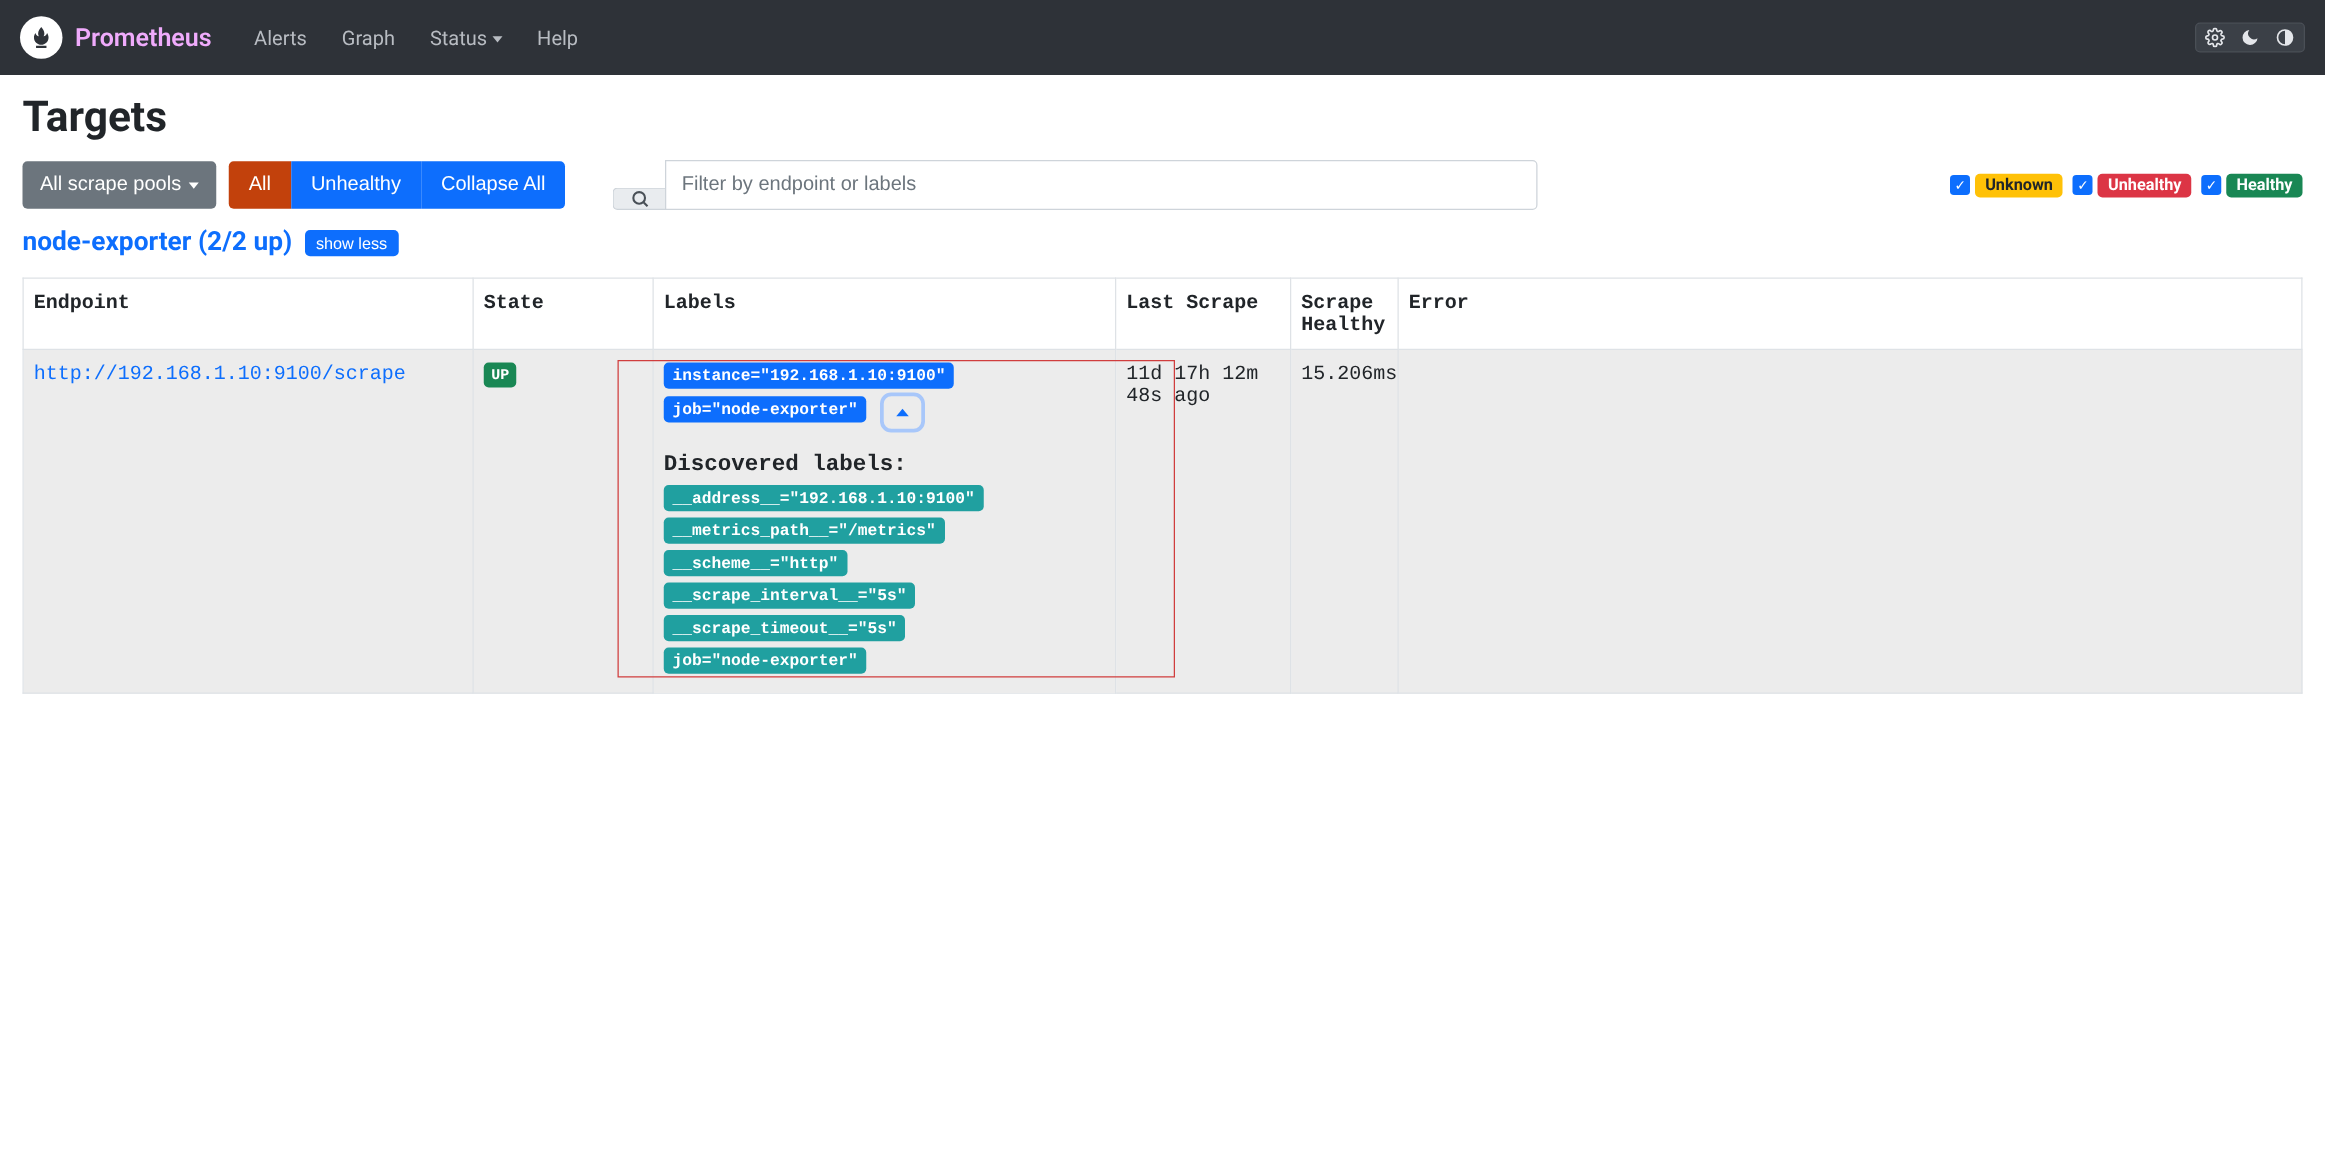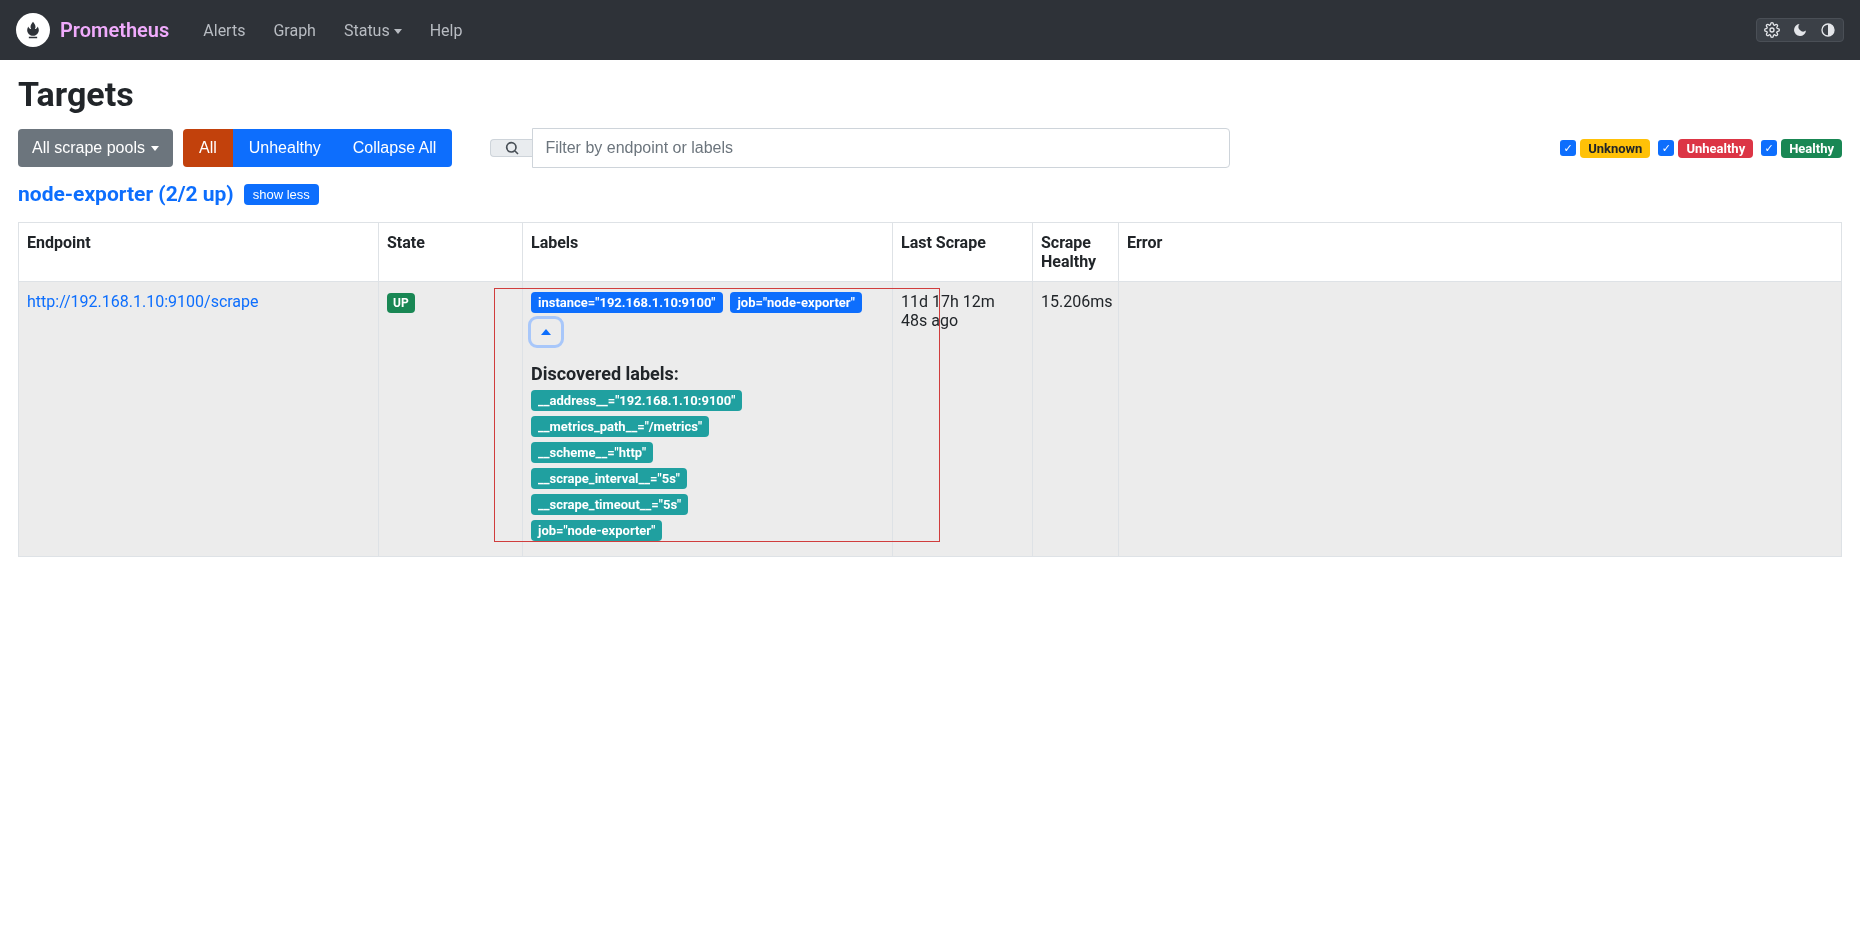--- a/index.html
+++ b/index.html
@@ -28,21 +28,21 @@
   .pool-btn {
     background:#6c757d; color:#fff; border:none; border-radius:4px; padding:10px 14px; font-size:16px; cursor:pointer;
     display:flex; align-items:center; gap:6px;
   }
   .pool-btn::after { content:""; border-top:5px solid #fff; border-left:4px solid transparent; border-right:4px solid transparent;}
   .pill-group { display:flex; }
   .pill { background:#0d6efd; color:#fff; border:none; padding:10px 16px; font-size:16px; cursor:pointer;}
   .pill.first { border-radius:4px 0 0 4px; background:#c2410c;}
   .pill.mid  {}
   .pill.last { border-radius:0 4px 4px 0;}
-  .search-wrap { display:flex; align-items:center; margin-left:28px; flex:0 0 740px;}
+  .search-wrap { display:flex; align-items:flex-end; margin-left:28px; flex:0 0 740px;}
   .search-addon {
     background:#e9ecef; border:1px solid #ced4da; border-right:none; border-radius:4px 0 0 4px;
     width:42px; display:flex; align-items:center; justify-content:center; color:#495057;
   }
   .search-input {
     flex:1; border:1px solid #ced4da; border-radius:0 4px 4px 0; padding:10px 12px; font-size:16px; color:#495057; outline:none;
   }
   .search-input::placeholder{ color:#6c757d;}
   .legend { margin-left:auto; display:flex; align-items:center; gap:8px;}
   .leg-item { display:flex; align-items:center; gap:4px;}
@@ -53,21 +53,21 @@
   .badge { padding:2px 8px; border-radius:4px; font-size:13px; font-weight:700; color:#fff;}
   .badge-unknown { background:#ffc107; color:#212529;}
   .badge-unhealthy { background:#dc3545;}
   .badge-healthy { background:#198754;}
   .pool-header { display:flex; align-items:center; gap:10px; margin-bottom:16px;}
   .pool-title { color:#0d6efd; font-weight:700; font-size:21px; cursor:pointer;}
   .show-less-btn {
     background:#0d6efd; color:#fff; border:none; border-radius:4px; padding:3px 9px; font-size:13px; cursor:pointer;
   }
   table.targets {
-    width:100%; border-collapse:collapse; border:1px solid #dee2e6; table-layout:fixed;
+    width:100%; border-collapse:collapse; border:1px solid #dee2e6; table-layout:fixed;font-family:Liberation Mono, monospace;
   }
   table.targets th, table.targets td {
     border:1px solid #dee2e6; padding:10px 8px; vertical-align:top; font-size:16px; text-align:left;
   }
   table.targets th { font-weight:700; background:#fff;}
   col.c-endpoint { width:360px;}
   col.c-state    { width:144px;}
   col.c-labels   { width:370px;}
   col.c-last     { width:140px;}
   col.c-dur      { width:86px;}

